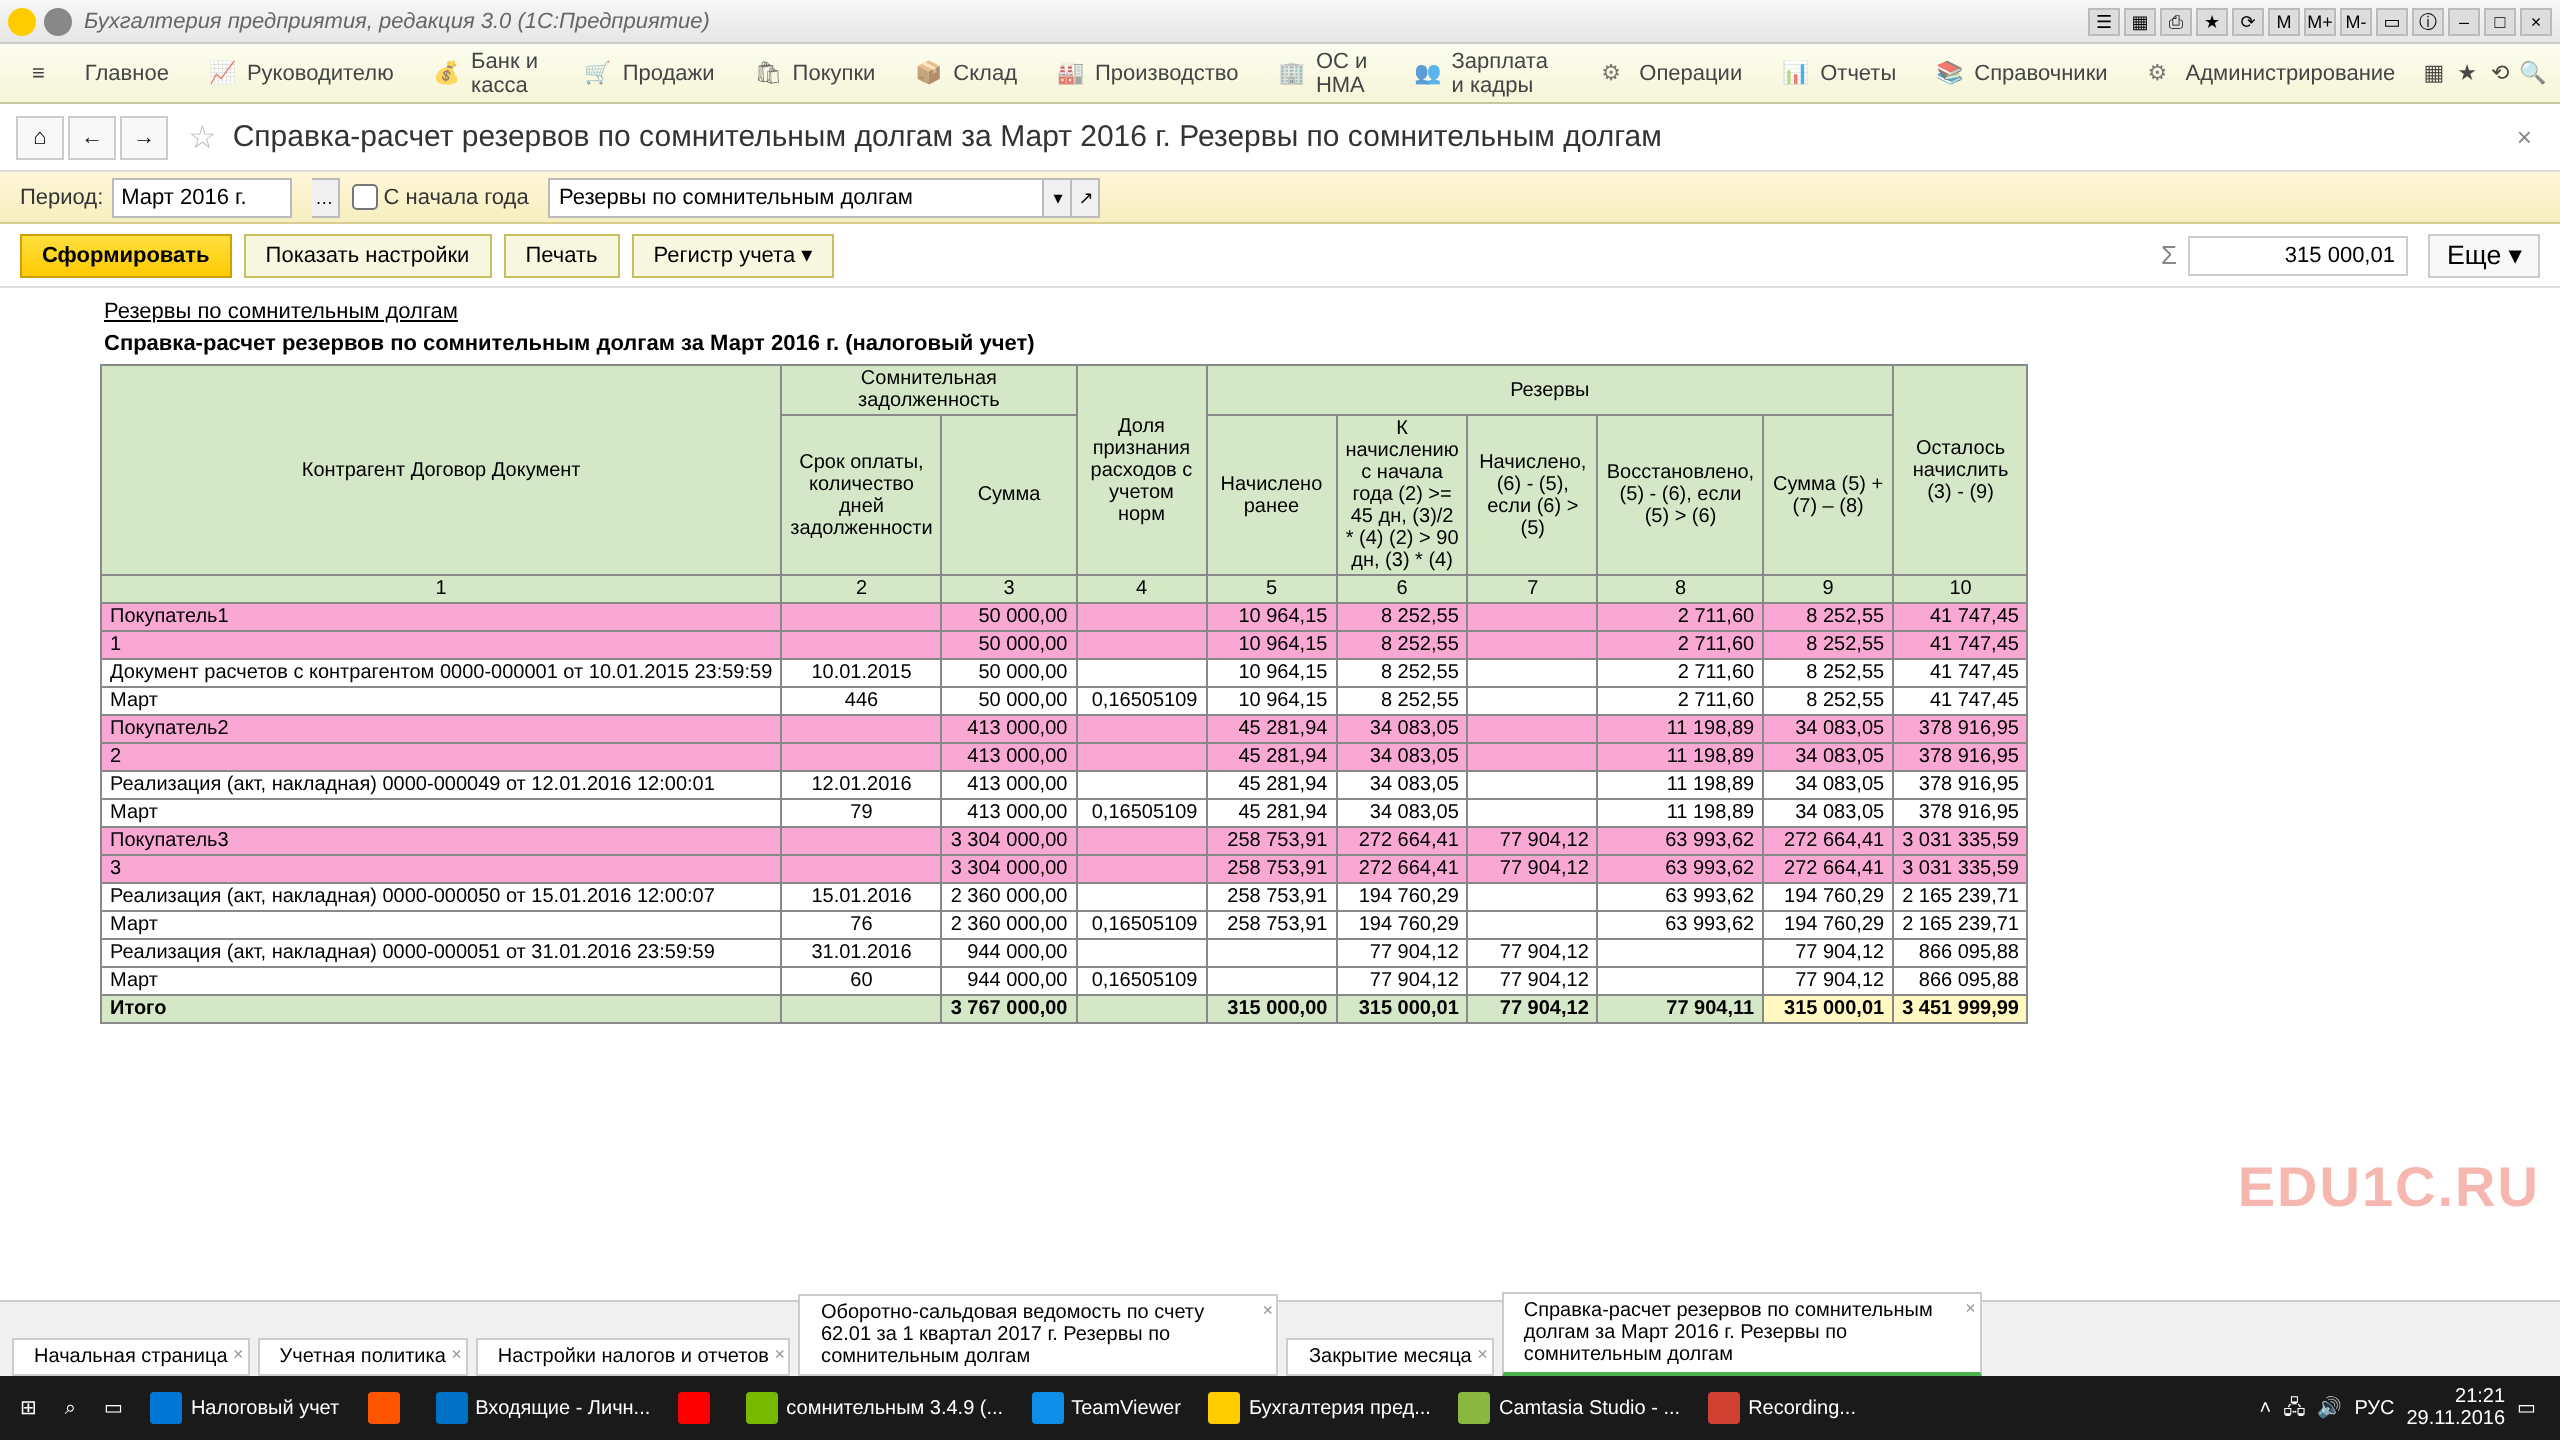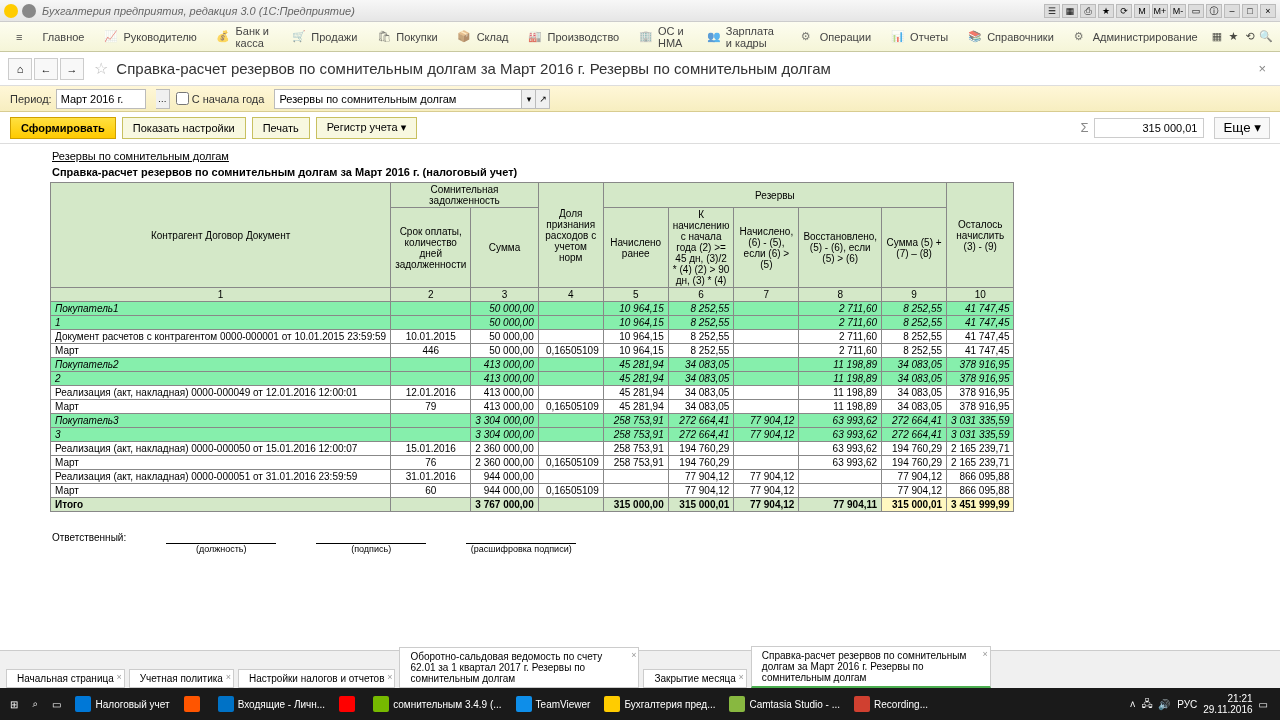--- a/index.html
+++ b/index.html
@@ -49,21 +49,21 @@
 .report { background: #fff; height: 506px; overflow: auto; position: relative; padding: 6px 0 0 14px; }
 .rep-h1 { font-size: 11px; font-weight: normal; text-decoration: underline; margin-left: 38px; }
 .rep-h2 { font-size: 11px; font-weight: bold; margin: 4px 0 4px 38px; }
 
 table.rt { border-collapse: collapse; margin-left: 36px; font-size: 10px; }
 table.rt th, table.rt td { border: 1px solid #888; padding: 1px 4px; }
 table.rt th { background: #d4e8c8; font-weight: normal; text-align: center; vertical-align: middle; }
 table.rt td { text-align: right; white-space: nowrap; }
 table.rt td.l { text-align: left; }
 table.rt td.c { text-align: center; }
-table.rt tr.grp td { background: #86efac; font-style: italic; }
+table.rt tr.grp td { background: #f9a8d4; }
 table.rt tr.tot td { background: #d4e8c8; font-weight: bold; }
 table.rt tr.hl td:nth-child(9), table.rt tr.hl td:nth-child(10) { background: #fff8c0; }
 .col1 { width: 150px; }
 .col2 { width: 62px; }
 .colw { width: 65px; }
 
 .sign { margin: 20px 0 0 38px; font-size: 10px; display: flex; gap: 40px; }
 .sign .sl { display: flex; flex-direction: column; align-items: center; }
 .sign .sl .line { border-bottom: 1px solid #000; width: 110px; height: 12px; }
 .sign .sl .lbl { font-size: 9px; }
@@ -416,36 +416,22 @@
           <td>315 000,00</td>
           <td>315 000,01</td>
           <td>77 904,12</td>
           <td>77 904,11</td>
           <td>315 000,01</td>
           <td>3 451 999,99</td>
         </tr>
       </tbody>
   </table>
 
-  <div class="sign">
-    <div class="head">Ответственный:</div>
-    <div class="sl">
-        <div class="line"></div>
-        <div class="lbl">(должность)</div>
-      </div>
-    <div class="sl">
-        <div class="line"></div>
-        <div class="lbl">(подпись)</div>
-      </div>
-    <div class="sl">
-        <div class="line"></div>
-        <div class="lbl">(расшифровка подписи)</div>
-      </div>
-  </div>
-
+
+  <div class="watermark">EDU1C.RU</div>
 </div>
 
 <div class="btabs" id="btabs">
     <div class="tab">Начальная страница<span class="x">×</span></div>
     <div class="tab">Учетная политика<span class="x">×</span></div>
     <div class="tab">Настройки налогов и отчетов<span class="x">×</span></div>
     <div class="tab">Оборотно-сальдовая ведомость по счету 62.01 за 1 квартал 2017 г. Резервы по сомнительным долгам<span class="x">×</span></div>
     <div class="tab">Закрытие месяца<span class="x">×</span></div>
     <div class="tab active">Справка-расчет резервов по сомнительным долгам за Март 2016 г. Резервы по сомнительным долгам<span class="x">×</span></div>
   </div>

